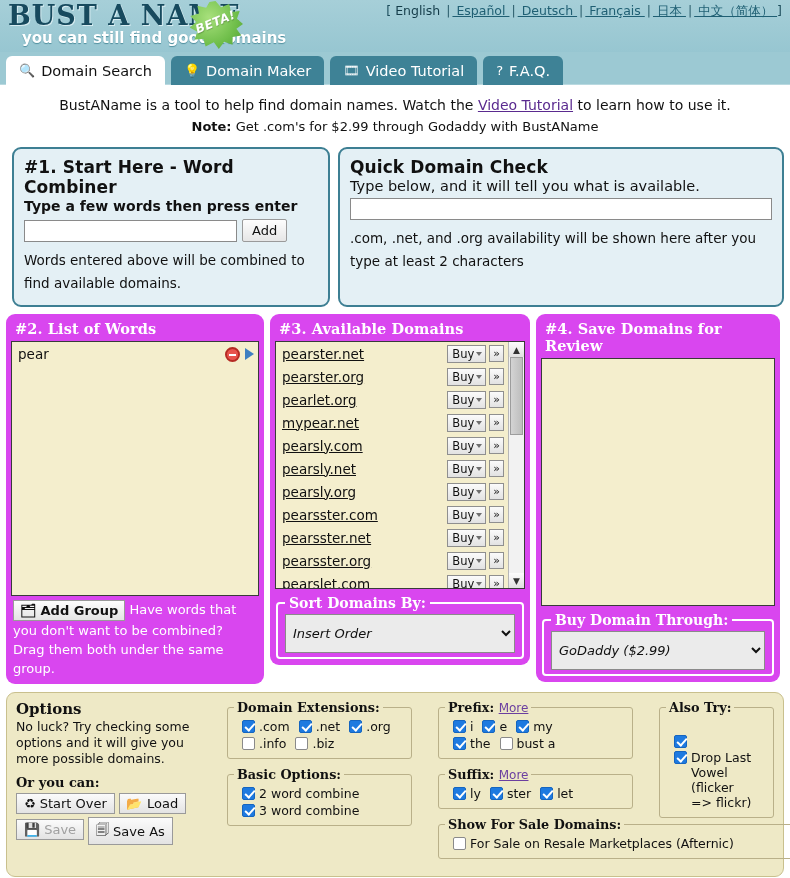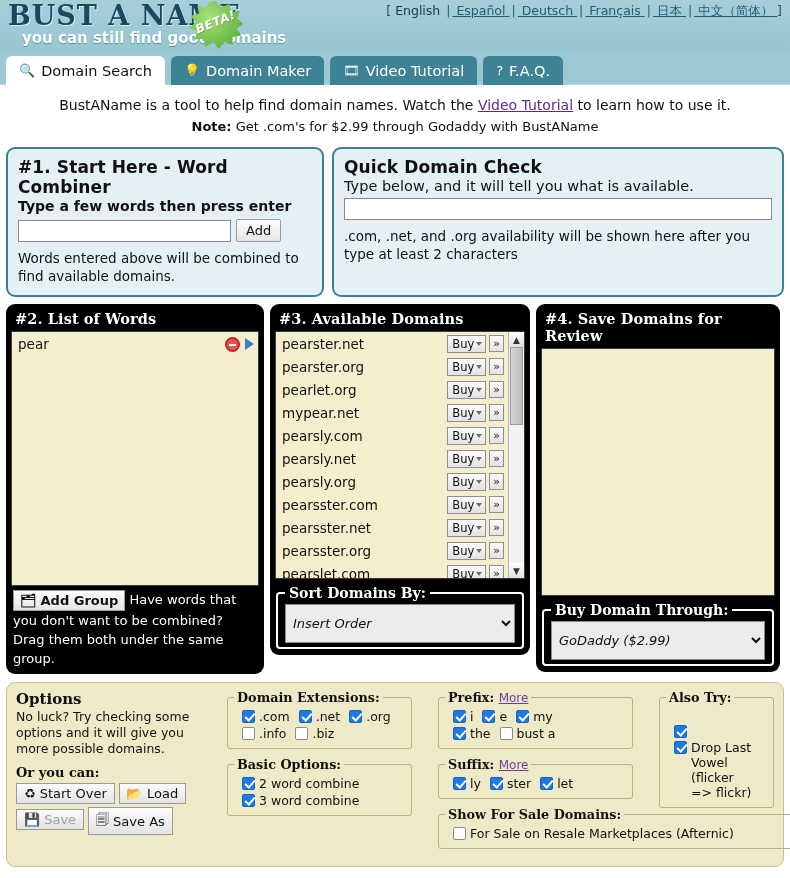--- a/index.html
+++ b/index.html
@@ -107,31 +107,31 @@
   .intro .note b { font-weight: bold; }
 
   
   .toprow { display: flex; gap: 8px; padding: 6px 6px 0 6px; align-items: stretch; }
   .bluebox {
     background: #e4f0f5;
     border: 2px solid #3d7f93;
     border-radius: 9px;
     padding: 8px 10px 10px 10px;
   }
-  .box1 { width: 318px; }
+  .box1 { width: 318px; margin-left: 6px; }
   .box2 { flex: 1; }
   .bluebox h2 {
     margin: 0 0 1px 0;
     font-size: 17px; font-weight: bold;
     color: #111;
     letter-spacing: .1px;
   }
   .bluebox h3 { margin: 0 0 5px 0; font-size: 14px; font-weight: bold; color: #111; }
   .bluebox .sub { margin: 0 0 4px 0; font-size: 14.5px; color: #111; }
-  .bluebox p.hint { margin: 7px 0 0 0; font-size: 13.5px; line-height: 18px; color: #111; }
+  .bluebox p.hint { margin: 7px 0 0 0; font-size: 13.5px; line-height: 23px; color: #111; }
   .inline-row { display: flex; align-items: center; gap: 5px; }
   input[type=text] {
     font-family: "DejaVu Sans", sans-serif;
     font-size: 13px;
     height: 22px;
     padding: 2px 4px;
     border: 1px solid #8a8a8a;
     background: #ffffff;
     color: #111;
   }
@@ -145,21 +145,21 @@
     border: 1px solid #9a9a9a;
     border-radius: 2px;
     color: #111;
     cursor: pointer;
     line-height: 15px;
   }
 
   
   .panels { display: flex; gap: 6px; padding: 7px 6px 0 6px; align-items: flex-start; }
   .redpanel {
-    background: #000000;
+    background: #d946ef;
     border-radius: 9px;
     padding: 4px 5px 6px 5px;
     color: #fff;
   }
   .redpanel > .ptitle {
     font-family: "DejaVu Serif", "Liberation Serif", serif;
     font-weight: bold;
     font-size: 14.5px;
     color: #ffffff;
     padding: 2px 3px 4px 4px;
@@ -218,21 +218,21 @@
   
   .p3 { width: 260px; }
   .p3 .listbox { height: 248px; display: flex; }
   .domlist { flex: 1; overflow: hidden; }
   .domrow {
     display: flex; align-items: center;
     height: 23px;
     padding-left: 6px;
     font-size: 13.5px; color: #111;
   }
-  .domrow .dname { flex: 1; }
+  .domrow .dname { flex: 1; text-decoration: underline; }
   .buybtn {
     display: inline-flex; align-items: center;
     font-size: 11.5px;
     background: linear-gradient(#fbfbfb, #e2e2e2);
     border: 1px solid #8f8f8f;
     padding: 1px 3px 1px 4px;
     margin-right: 3px;
     color: #111;
     cursor: pointer;
   }

